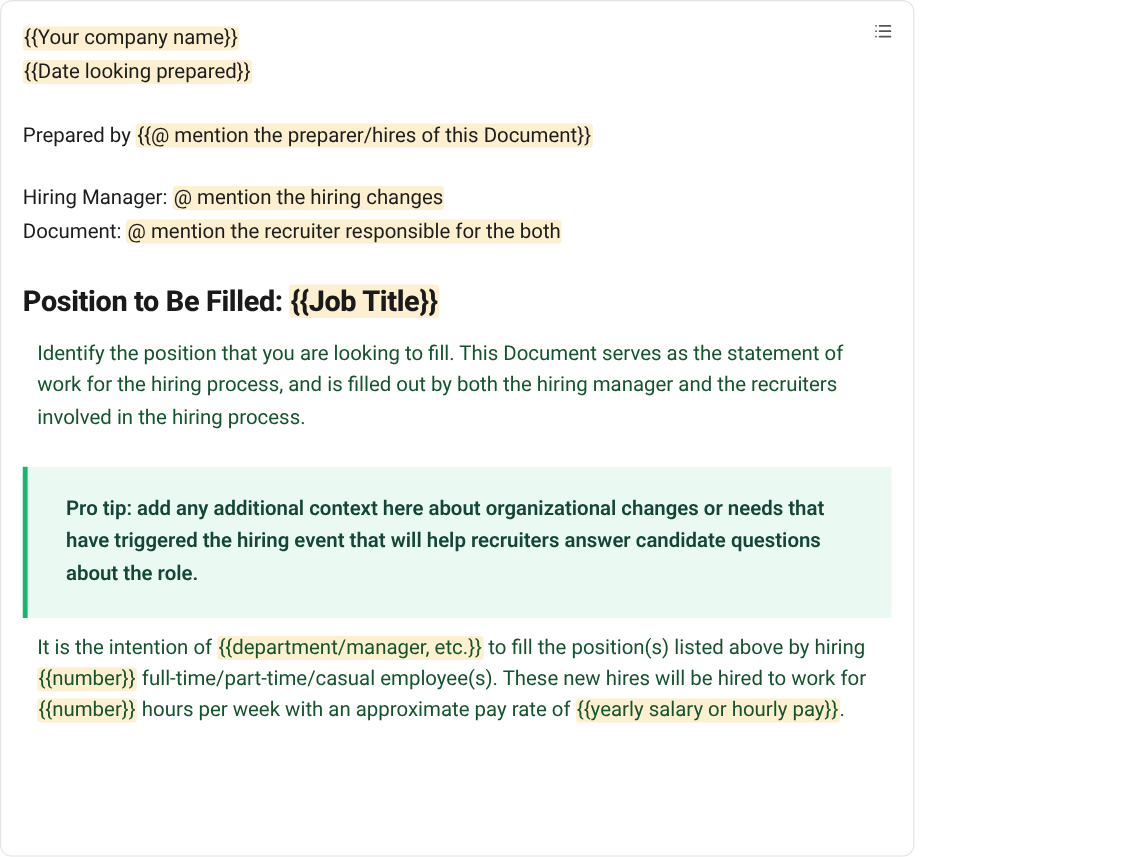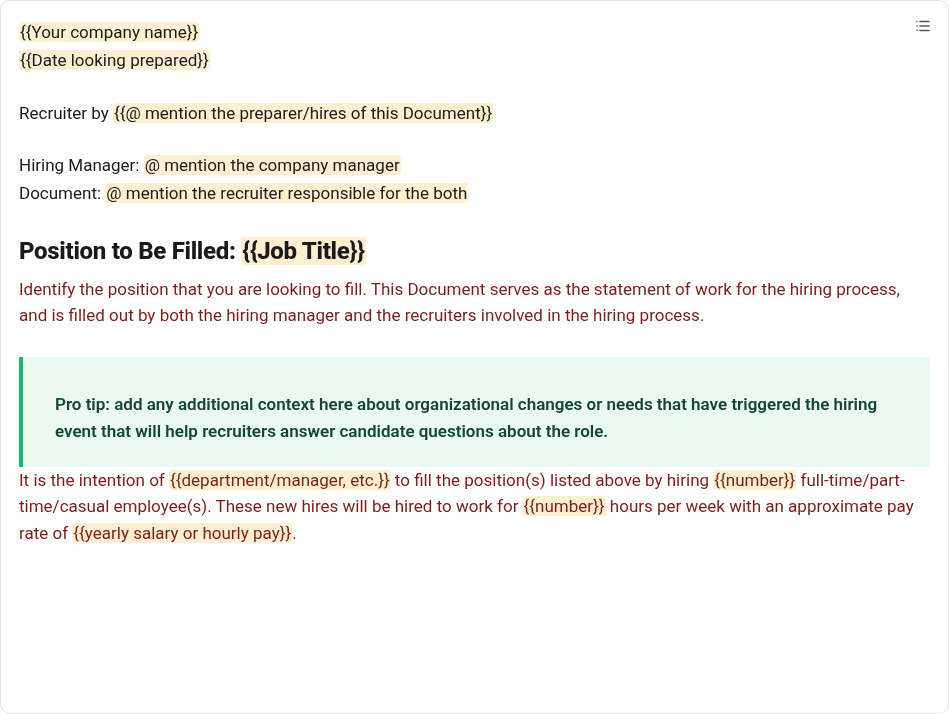--- a/index.html
+++ b/index.html
@@ -4,21 +4,21 @@
 <style>
   * { box-sizing: border-box; }
   html, body {
     margin: 0;
     padding: 0;
     font-family: -apple-system, BlinkMacSystemFont, "Segoe UI", Roboto, Helvetica, Arial, sans-serif;
     color: #1c1c1c;
     background: #fff;
   }
   .page {
-    width: 949px;
+    width: 762px;
     height: 714px;
     border: 1px solid #e4e4e4;
     border-radius: 10px;
     padding: 18px 18px 8px 18px;
     position: relative;
     overflow: hidden;
     line-height: 1.55;
     font-size: 17px;
   }
   .toolbar-icon {
@@ -45,29 +45,29 @@
     height: 24px;
   }
   h2.section-heading {
     font-size: 24px;
     font-weight: 800;
     margin: 26px 0 6px 0;
     letter-spacing: -0.3px;
     color: #1a1a1a;
   }
   .section-body {
-    margin: 0;
+    margin: 12px;
     font-size: 17px;
-    color: #7f1d1d;
+    color: #14532d;
   }
   .callout {
     margin-top: 28px;
     background: #eafaf2;
     border-left: 4px solid #14b76f;
-    padding: 34px 28px 22px 32px;
+    padding: 22px 28px 22px 32px;
     font-size: 17px;
     font-weight: 600;
     color: #134638;
     border-radius: 0;
     line-height: 1.6;
   }
   .intention-heading {
     margin-top: 44px;
   }
 </style>
@@ -90,27 +90,27 @@
   <p class="para">
     <span class="hl">{{Your company name}}</span>
   </p>
   <p class="para">
     <span class="hl">{{Date looking prepared}}</span>
   </p>
 
   <div class="block-space"></div>
 
   <p class="para">
-    <span>Recruiter by </span><span class="hl">{{@ mention the preparer/hires of this Document}}</span>
+    <span>Prepared by </span><span class="hl">{{@ mention the preparer/hires of this Document}}</span>
   </p>
 
   <div class="block-space"></div>
 
   <p class="para">
-    <span>Hiring Manager: </span><span class="hl">@ mention the company manager</span>
+    <span>Hiring Manager: </span><span class="hl">@ mention the hiring changes</span>
   </p>
   <p class="para">
     <span>Document: </span><span class="hl">@ mention the recruiter responsible for the both</span>
   </p>
 
   <h2 class="section-heading">
     <span>Position to Be Filled: </span><span class="hl">{{Job Title}}</span>
   </h2>
   <p class="section-body">Identify the position that you are looking to fill. This Document serves as the statement of work for the hiring process, and is filled out by both the hiring manager and the recruiters involved in the hiring process.</p>
 

